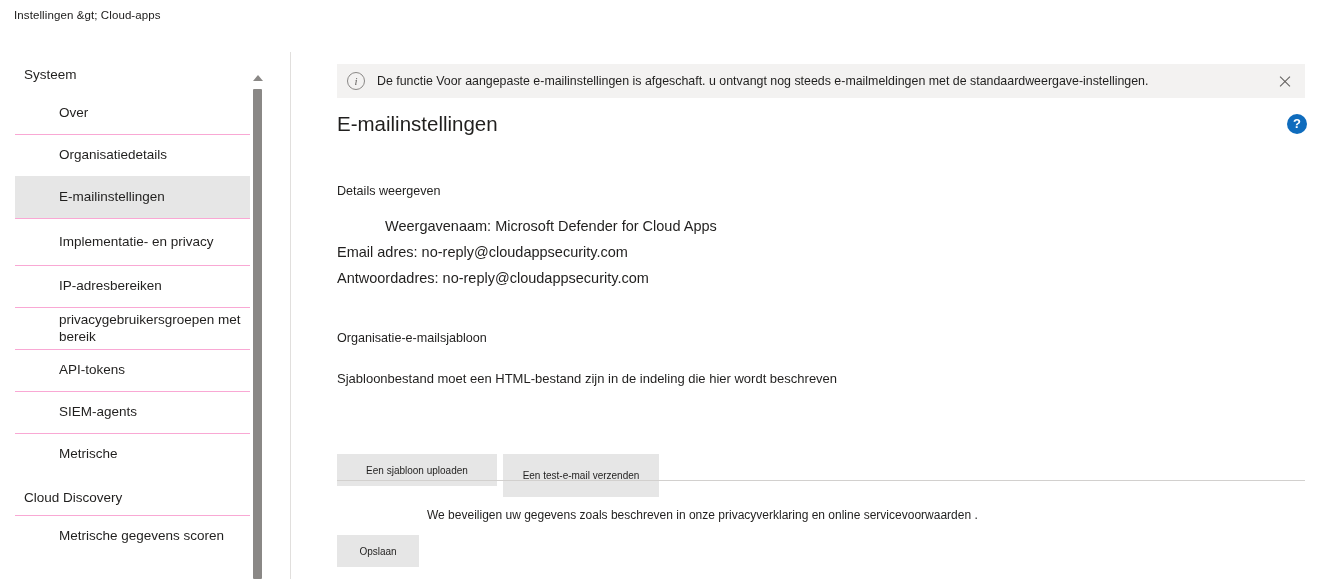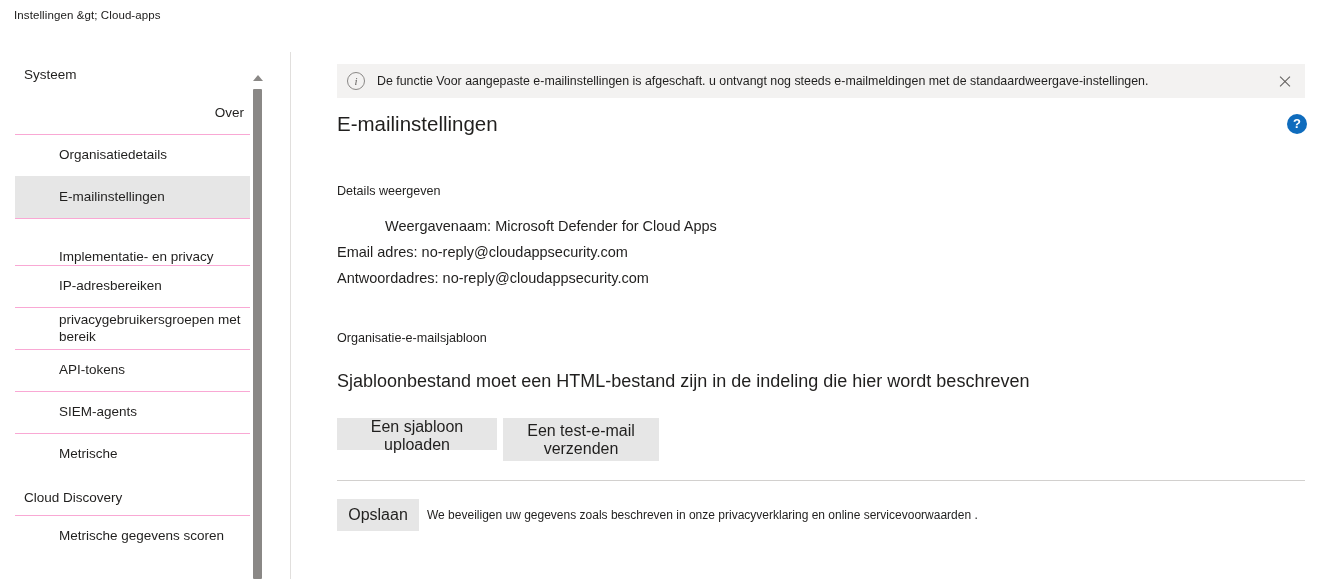--- a/index.html
+++ b/index.html
@@ -55,22 +55,22 @@
     padding-right: 6px;
     margin-left: 15px;
     margin-right: 2px;
     box-sizing: border-box;
     font-size: 13.5px;
     color: #201f1e;
     border-top: 1px solid #f9a8d4;
     cursor: pointer;
     line-height: 1.22;
   }
-  .nav-item.no-rule { border-top: 1px solid transparent; justify-content: flex-end; }
-  .nav-item.tall { height: 47px; align-items: flex-end; }
+  .nav-item.no-rule { border-top: 1px solid transparent; }
+  .nav-item.tall { height: 47px; align-items: center; }
   .nav-item.selected {
     background: #e6e6e6;
     border-top-color: transparent;
   }
   .nav-item .label { display: block; }
 
   
   .scrollbar {
     position: absolute;
     left: 251px;
@@ -212,33 +212,34 @@
   }
   .detail-line.l1 { top: 166px; margin-left: 48px; }
   .detail-line.l2 { top: 192px; }
   .detail-line.l3 { top: 218px; }
   .detail-line .val { margin-left: 4px; }
 
   .template-desc {
     position: absolute;
     left: 1px;
     top: 319px;
-    font-size: 18px;
+    font-size: 13px;
     color: #201f1e;
   }
 
   .btn {
     position: absolute;
     background: #e6e6e6;
     border: none;
     font-family: "Liberation Sans", sans-serif;
-    font-size: 16px;
+    font-size: 10px;
     color: #201f1e;
     cursor: pointer;
     padding: 0;
+    margin-top: 36px;
   }
   .btn.upload {
     left: 1px;
     top: 366px;
     width: 160px;
     height: 32px;
   }
   .btn.testmail {
     left: 167px;
     top: 366px;

